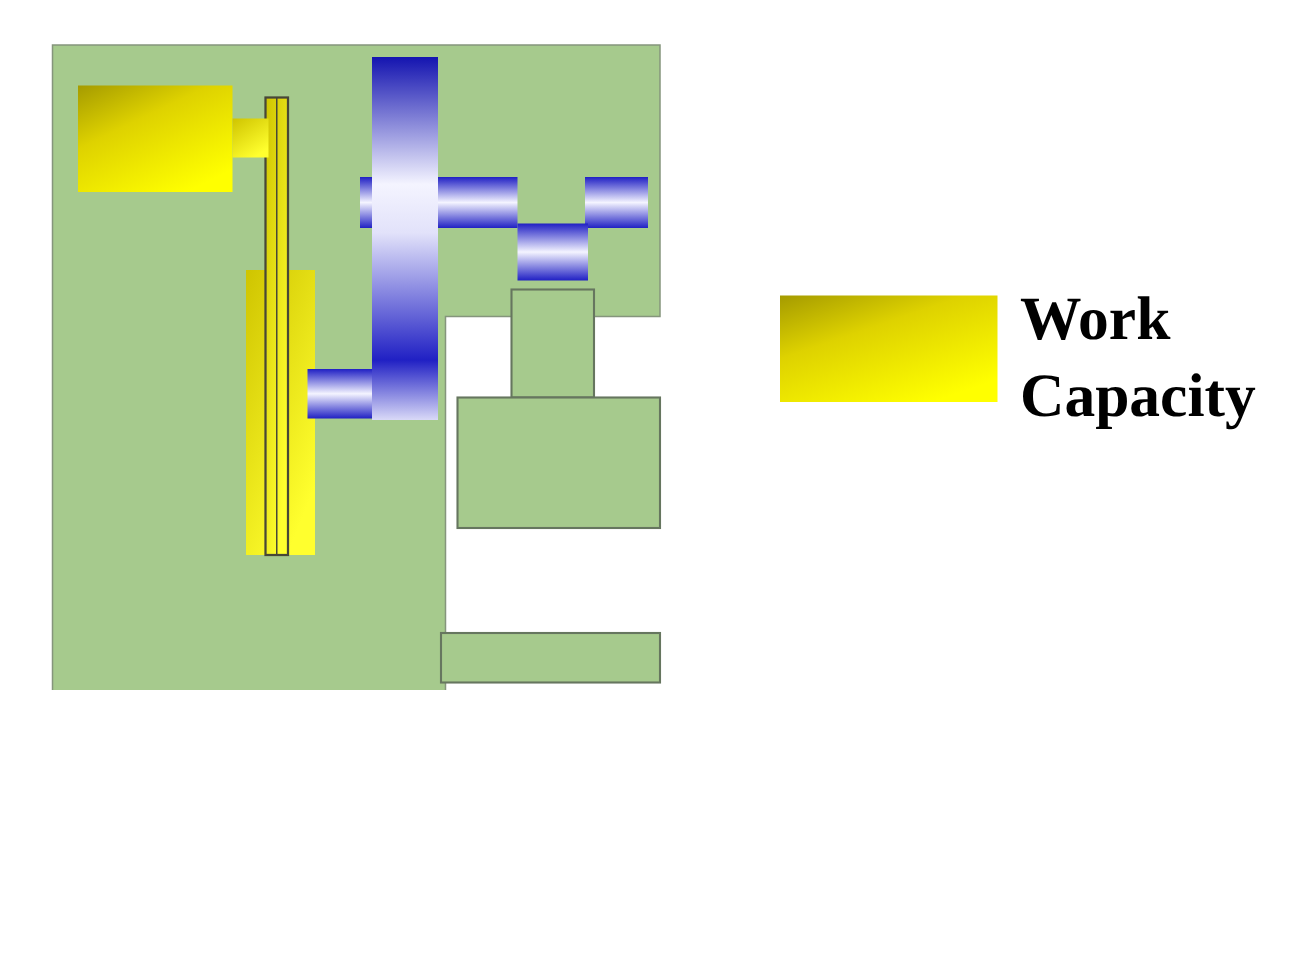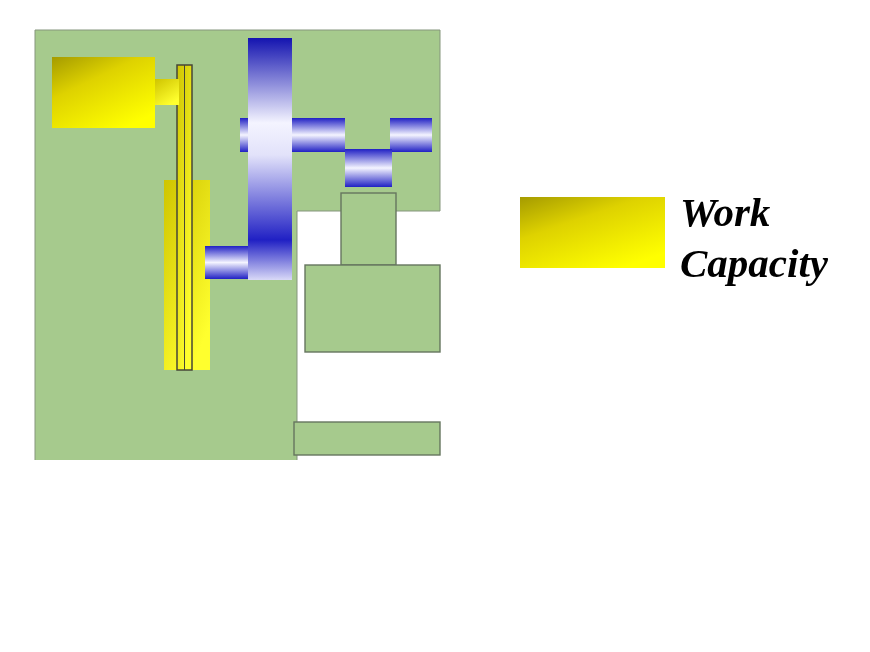--- a/index.html
+++ b/index.html
@@ -7,21 +7,20 @@
     padding: 0;
     background: #ffffff;
     font-family: "Liberation Sans", sans-serif;
   }
   .canvas {
     position: relative;
     width: 870px;
     height: 460px;
     background: #ffffff;
     overflow: hidden;
-    font-style: italic;
   }
   svg { display: block; }
   .body-shape { stroke: #85957c; stroke-width: 1; }
   .green-part { stroke: #66765f; stroke-width: 1.4; }
   .belt-outline { stroke: #474737; stroke-width: 1.5; }
   .belt-line { stroke: #474737; stroke-width: 1; }
   .legend-text {
     font-family: "Liberation Serif", serif;
     font-weight: bold;
     font-size: 41px;

